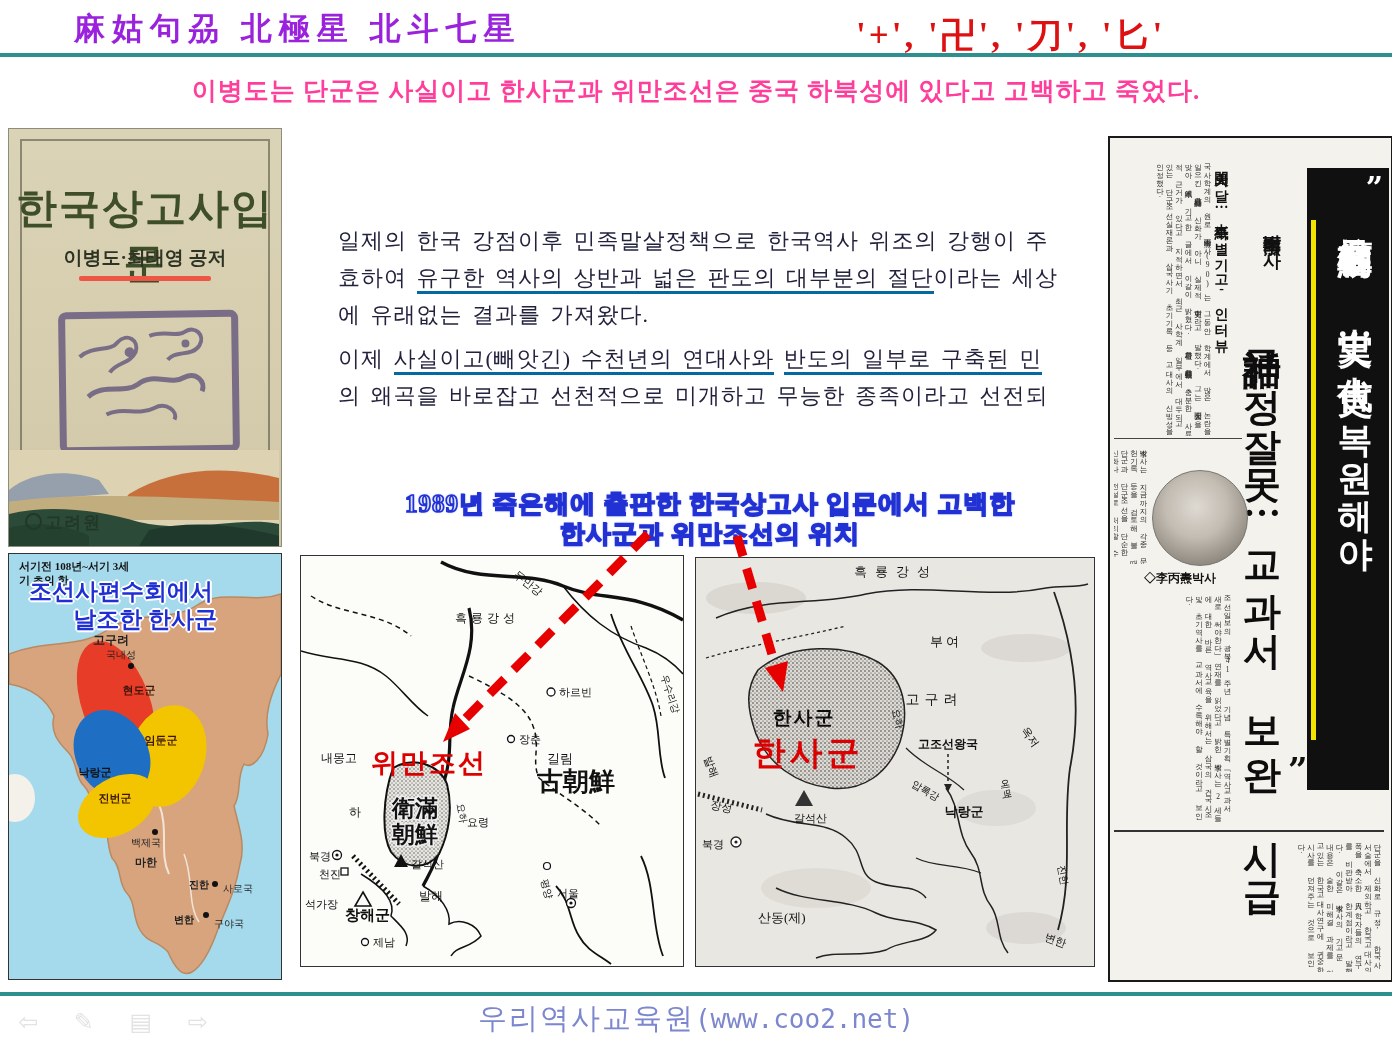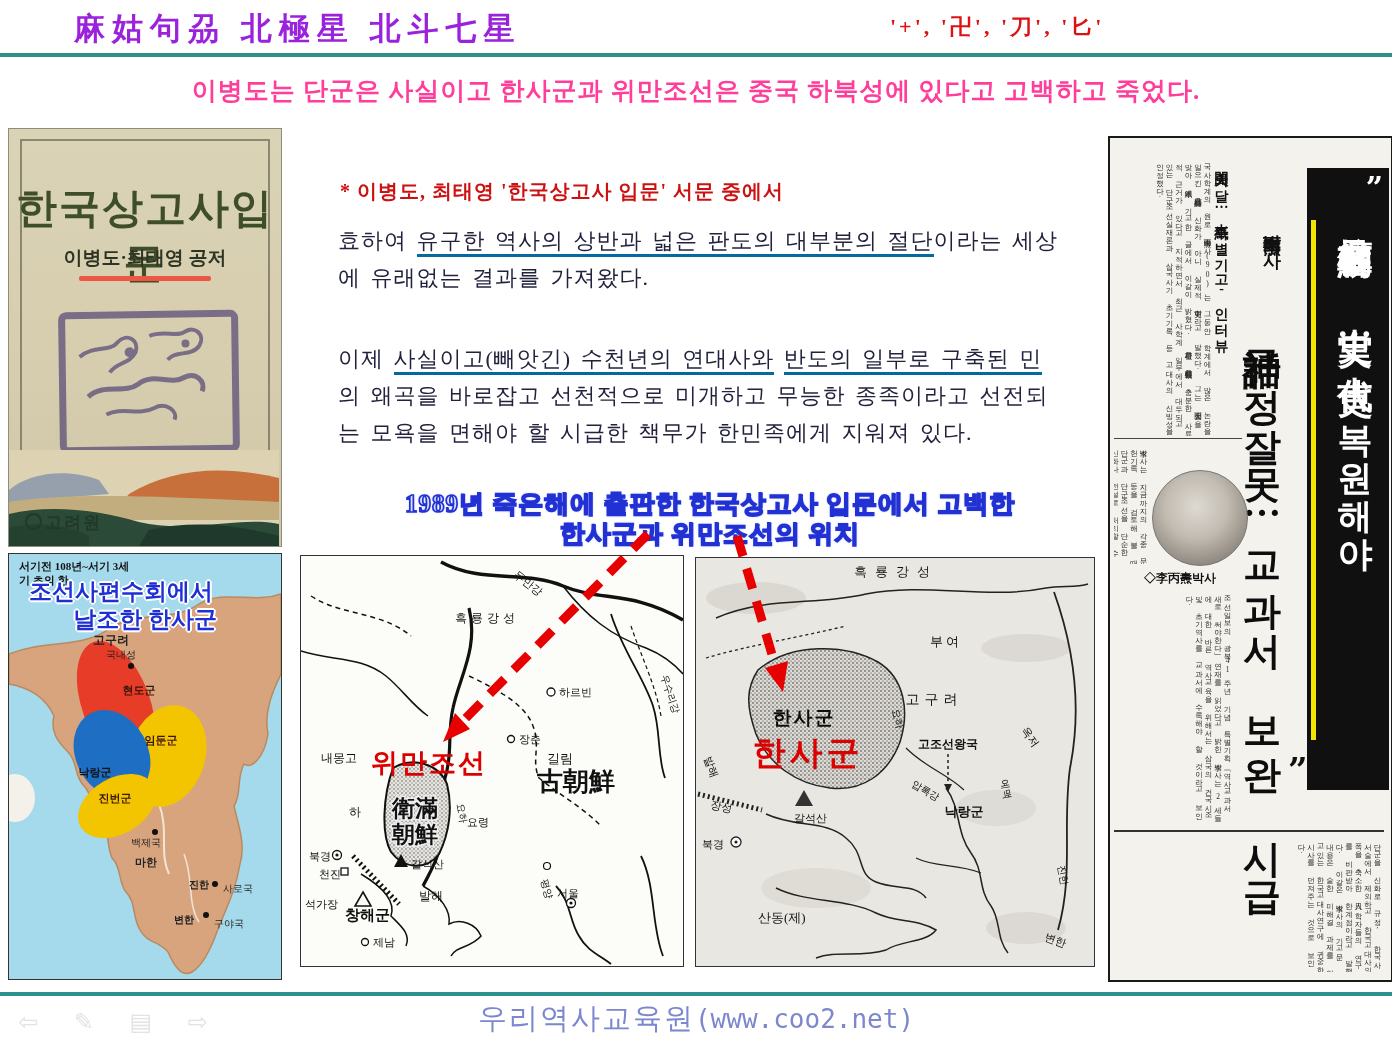--- a/index.html
+++ b/index.html
@@ -1,21 +1,21 @@
 <!DOCTYPE html>
 <html><head>
 <meta charset="utf-8">
 <style>
   html,body{margin:0;padding:0;background:#888;}
   #page{position:relative;width:1392px;height:1042px;background:#fff;overflow:hidden;
         font-family:"Liberation Serif",serif;}
   .abs{position:absolute;}
   .rule{position:absolute;left:0;width:1392px;height:4px;background:#2e8f8f;}
   .hdr-left{left:74px;top:8px;font-size:31px;font-weight:bold;color:#9a22dd;letter-spacing:7px;white-space:nowrap;}
-  .hdr-right{left:856px;top:12px;font-size:22px;font-weight:bold;color:#dd1111;letter-spacing:3px;white-space:nowrap;margin-left:34px;}
+  .hdr-right{left:856px;top:12px;font-size:35px;font-weight:bold;color:#dd1111;letter-spacing:3px;white-space:nowrap;}
   .headline{left:0;top:74px;width:1392px;text-align:center;font-size:25px;font-weight:bold;color:#ff3d9a;letter-spacing:1px;}
   .quote-src{left:340px;top:178px;font-size:20px;font-weight:bold;color:#cc1111;letter-spacing:1px;}
   .para{position:absolute;left:338px;width:735px;font-size:22px;color:#22223d;letter-spacing:1px;word-spacing:3px;}
   .para .ln{display:block;line-height:37px;white-space:nowrap;}
   .u{border-bottom:3px solid #0369a1;padding-bottom:1px;}
   .bluecap{position:absolute;left:360px;width:700px;text-align:center;font-size:25px;font-weight:bold;
            color:#d9dfff;-webkit-text-stroke:1.7px #2231d4;text-shadow:0 0 3px #9fb0ff;letter-spacing:1px;}
   .footer{left:0;top:999px;width:1392px;text-align:center;color:#7c87cd;font-size:29px;letter-spacing:2px;}
   .footer .url{font-family:"DejaVu Sans Mono",monospace;font-size:26px;letter-spacing:0;}
   .navicons{left:18px;top:1008px;font-family:"DejaVu Sans",sans-serif;font-size:24px;color:#e3e3e3;letter-spacing:14px;}
@@ -80,29 +80,28 @@
       <path d="M0,40 C20,22 60,18 90,30 L100,44 L0,52 Z" fill="#95a0ac"></path>
       <path d="M120,44 C160,20 210,14 270,28 L270,58 L110,56 Z" fill="#c8703c"></path>
       <path d="M0,52 C60,42 150,46 270,52 L270,70 L0,70 Z" fill="#c2ad7e"></path>
       <path d="M0,64 C40,54 90,60 130,72 C180,84 230,66 270,74 L270,96 L0,96 Z" fill="#2c4a38"></path>
       <path d="M140,80 C190,68 240,78 270,86 L270,96 L130,96 Z" fill="#1f3a2c"></path>
       <path d="M0,78 C30,70 60,76 80,86 L80,96 L0,96 Z" fill="#24412f"></path>
     </svg>
     <div class="pub"><span class="publogo"></span><span>고려원</span></div>
   </div>
 
-  <div class="abs quote-src">* 이병도, 최태영 '한국상고사 입문' 서문 중에서</div>
   <div class="para" style="top:222px">
+    <span class="ln">일제의 한국 강점이후 민족말살정책으로 한국역사 위조의 강행이 주</span>
     <span class="ln"><span>효하여 </span><span class="u">유구한 역사의 상반과 넓은 판도의 대부분의 절단</span><span>이라는 세상</span></span>
     <span class="ln">에 유래없는 결과를 가져왔다.</span>
   </div>
   <div class="para" style="top:340px">
     <span class="ln"><span>이제 </span><span class="u">사실이고(빼앗긴) 수천년의 연대사와</span><span> </span><span class="u">반도의 일부로 구축된 민</span></span>
     <span class="ln">의 왜곡을 바로잡고 선천적으로 미개하고 무능한 종족이라고 선전되</span>
-    <span class="ln">는 모욕을 면해야 할 시급한 책무가 한민족에게 지워져 있다.</span>
   </div>
 
   <div class="bluecap" style="top:487px">1989년 죽은해에 출판한 한국상고사 입문에서 고백한</div>
   <div class="bluecap" style="top:517px">한사군과 위만조선의 위치</div>
 
   <div class="mapbox" style="left:8px;top:553px;width:272px;height:425px">
     <svg width="272" height="425" viewBox="0 0 272 425">
       <rect width="272" height="425" fill="#a5d9ec"></rect>
       <path d="M0,100 C40,85 70,95 100,75 C130,55 160,70 190,50 C215,35 245,50 272,40 L272,120 C262,140 255,160 259,180 C255,205 242,215 235,210 C227,225 233,240 225,252 C229,270 237,290 231,310 C227,335 217,355 209,375 C202,395 193,412 183,418 C173,424 165,412 159,398 C149,386 139,390 131,376 C123,362 127,348 117,338 C109,328 113,314 103,304 C97,290 101,276 91,266 C81,256 85,242 75,232 C65,222 69,208 59,198 C49,188 41,178 45,162 C37,144 22,134 0,130 Z" fill="#d8a47e" stroke="#b98a60" stroke-width="1.5"></path>
       <ellipse cx="6" cy="244" rx="20" ry="24" fill="#f3f1ea"></ellipse>

